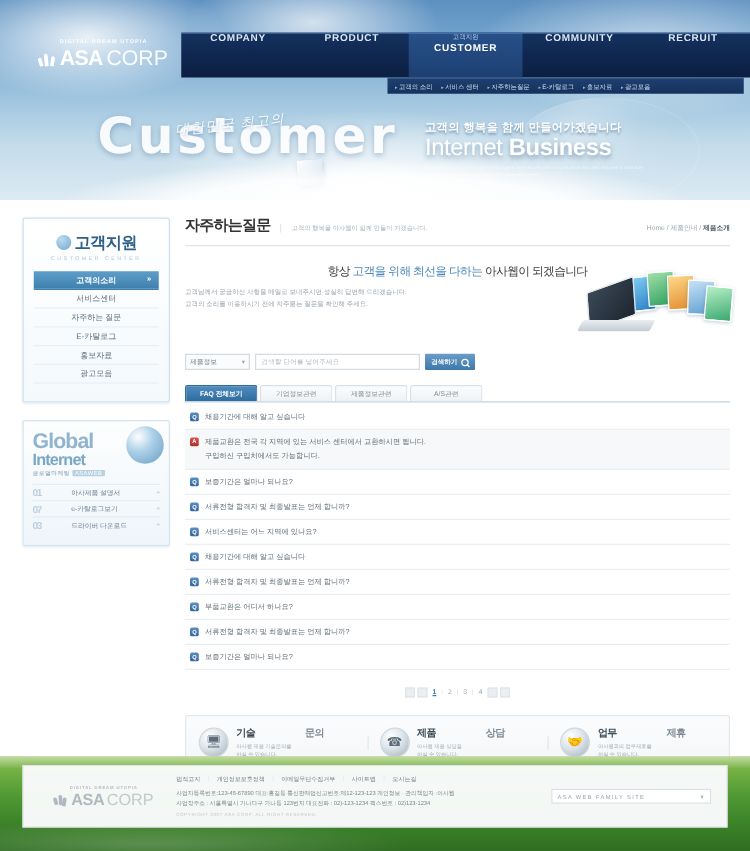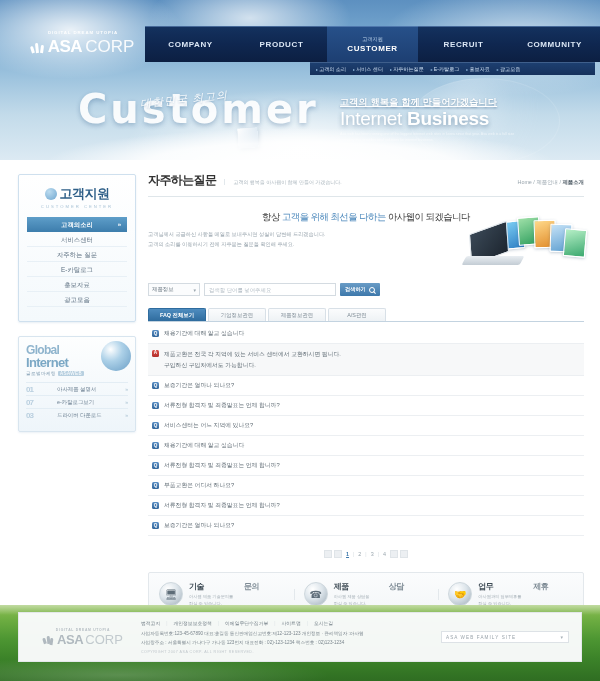--- a/index.html
+++ b/index.html
@@ -45,21 +45,21 @@
     position:absolute; left:145px; top:26px; width:455px; height:36px;
     background: linear-gradient(180deg, #14325f 0%, #0f2750 50%, #0c1f42 100%);
     display:flex; align-items:center;
   }
   .navbar:before{
     content:""; position:absolute; top:0; left:0; right:0; height:1px; background:rgba(120,160,210,.5);
   }
   .nav-item {
     flex:1; text-align:center; color:#dbe7f5; font-size:8px; font-weight:bold;
     letter-spacing:.6px; height:36px; display:flex; flex-direction:column;
-    align-items:center; justify-content:center; cursor:pointer;
+    align-items:center; justify-content:flex-start; cursor:pointer;
   }
   .nav-item .kr { font-size:5.2px; font-weight:normal; color:#bcd3ea; margin-bottom:1px; letter-spacing:0;}
   .nav-item.active {
     background: linear-gradient(180deg, #27518a 0%, #1d3f72 100%);
     color:#ffffff;
   }
   .submenu {
     position:absolute; left:310px; top:62px; width:285px; height:13px;
     background: linear-gradient(180deg,#1d3f70 0%, #16315c 100%);
     display:flex; align-items:center; padding:0 6px; gap:7px;
@@ -78,21 +78,21 @@
     position:absolute; left:78px; top:86px; width:280px; height:62px;
     font-size:40px; font-weight:bold; color:#ffffff; letter-spacing:3px;
     opacity:.9; text-shadow: 0 2px 5px rgba(70,110,150,.45);
     font-family:"DejaVu Sans", sans-serif;
   }
   .cube { position:absolute; left:238px; top:128px; width:20px; height:20px;
     background:linear-gradient(135deg,#ffffff 0%, #dfeaf3 55%, #c3d6e6 100%);
     box-shadow:1px 2px 4px rgba(60,100,140,.35); transform:rotate(-4deg);}
   .banner-kr {
     position:absolute; left:340px; top:96px; font-size:9px; color:#ffffff;
-    font-weight:bold; letter-spacing:.3px; text-shadow:0 1px 2px rgba(40,80,120,.5);text-decoration:underline;
+    font-weight:bold; letter-spacing:.3px; text-shadow:0 1px 2px rgba(40,80,120,.5);
   }
   .banner-en {
     position:absolute; left:340px; top:108px; font-size:19px; color:#ffffff;
     letter-spacing:-.3px; text-shadow:0 2px 4px rgba(40,80,120,.45);
   }
   .banner-en b { font-weight:bold; }
   .banner-sub {
     position:absolute; left:340px; top:131px; width:180px; font-size:3.6px;
     color:rgba(255,255,255,.6); line-height:1.7;
   }
@@ -135,21 +135,21 @@
   }
   .side-list li.active:after{ content:"»"; position:absolute; right:6px; font-size:6px;}
 
   
   .gm-box {
     margin-top:14px; border:1px solid #d8e5ef; border-radius:2px;
     background:linear-gradient(180deg,#fdfefe 0%, #eef5fa 100%);
     padding:8px 7px 10px; position:relative; overflow:hidden;
     box-shadow:0 1px 2px rgba(120,160,195,.15);
   }
-  .gm-t1 { font-size:12px; font-weight:bold; color:#8fb4cd; letter-spacing:-.7px; line-height:.95;}
+  .gm-t1 { font-size:17px; font-weight:bold; color:#8fb4cd; letter-spacing:-.7px; line-height:.95;}
   .gm-t2 { font-size:13px; font-weight:bold; color:#7ba8c5; letter-spacing:-.7px; line-height:1; margin-bottom:2px;}
   .gm-kr { font-size:4.6px; color:#7f9bb0; letter-spacing:.4px; margin-bottom:6px;}
   .gm-kr em{ background:#b8d0e0; color:#fff; font-style:normal; padding:0 2px; border-radius:1px; margin-left:2px;}
   .gm-globe{
     position:absolute; right:4px; top:4px; width:30px; height:30px; border-radius:50%;
     background:radial-gradient(circle at 32% 28%, #ffffff 0%, #9fc9e4 40%, #4f8cbb 100%);
     opacity:.85;
   }
   .gm-item {
     display:flex; align-items:center; gap:20px; height:13px;
@@ -339,24 +339,24 @@
       <span>COMPANY</span>
     </div>
     <div class="nav-item">
       <span>PRODUCT</span>
     </div>
     <div class="nav-item active">
       <span class="kr">고객지원</span>
       <span>CUSTOMER</span>
     </div>
     <div class="nav-item">
+      <span>COMMUNITY</span>
+    </div>
+    <div class="nav-item">
       <span>RECRUIT</span>
-    </div>
-    <div class="nav-item">
-      <span>COMMUNITY</span>
     </div>
   </div>
 
   <div class="submenu">
     <span>고객의 소리</span>
     <span>서비스 센터</span>
     <span>자주하는질문</span>
     <span>E-카탈로그</span>
     <span>홍보자료</span>
     <span>광고모음</span>

